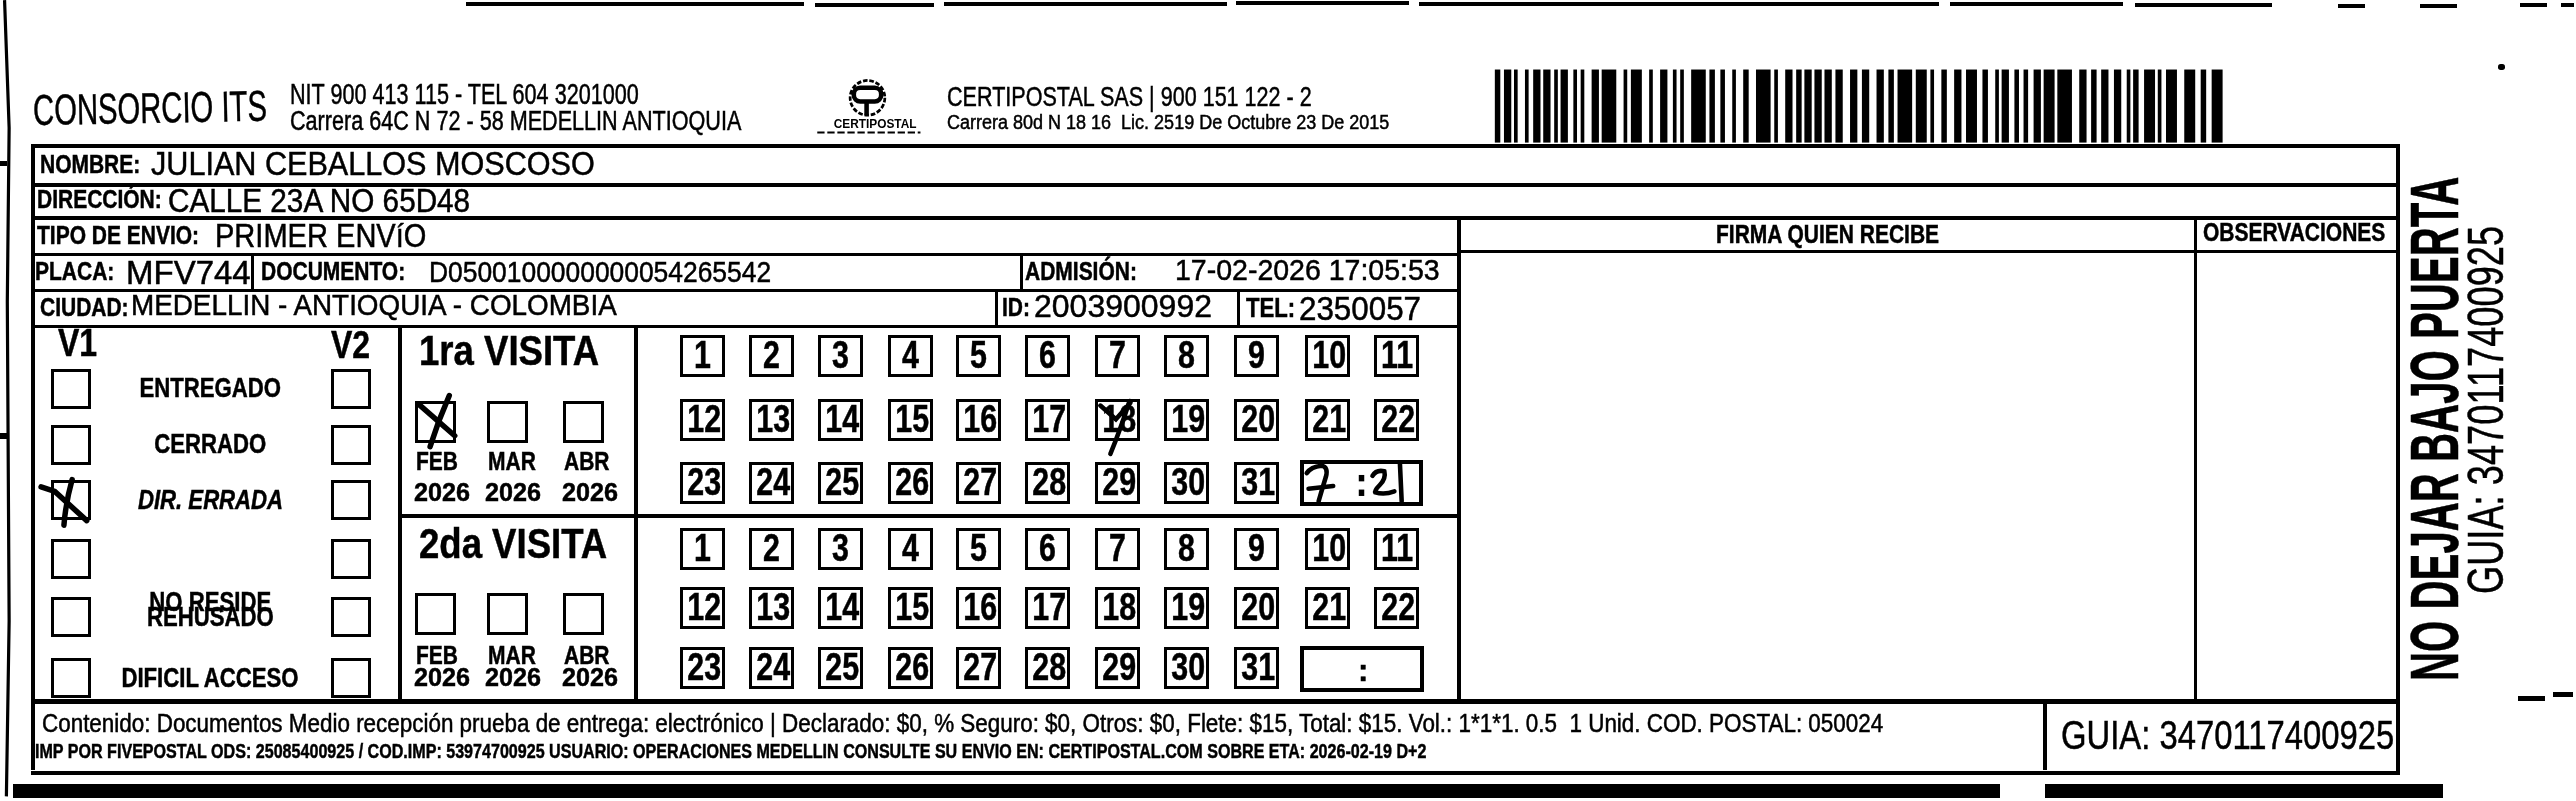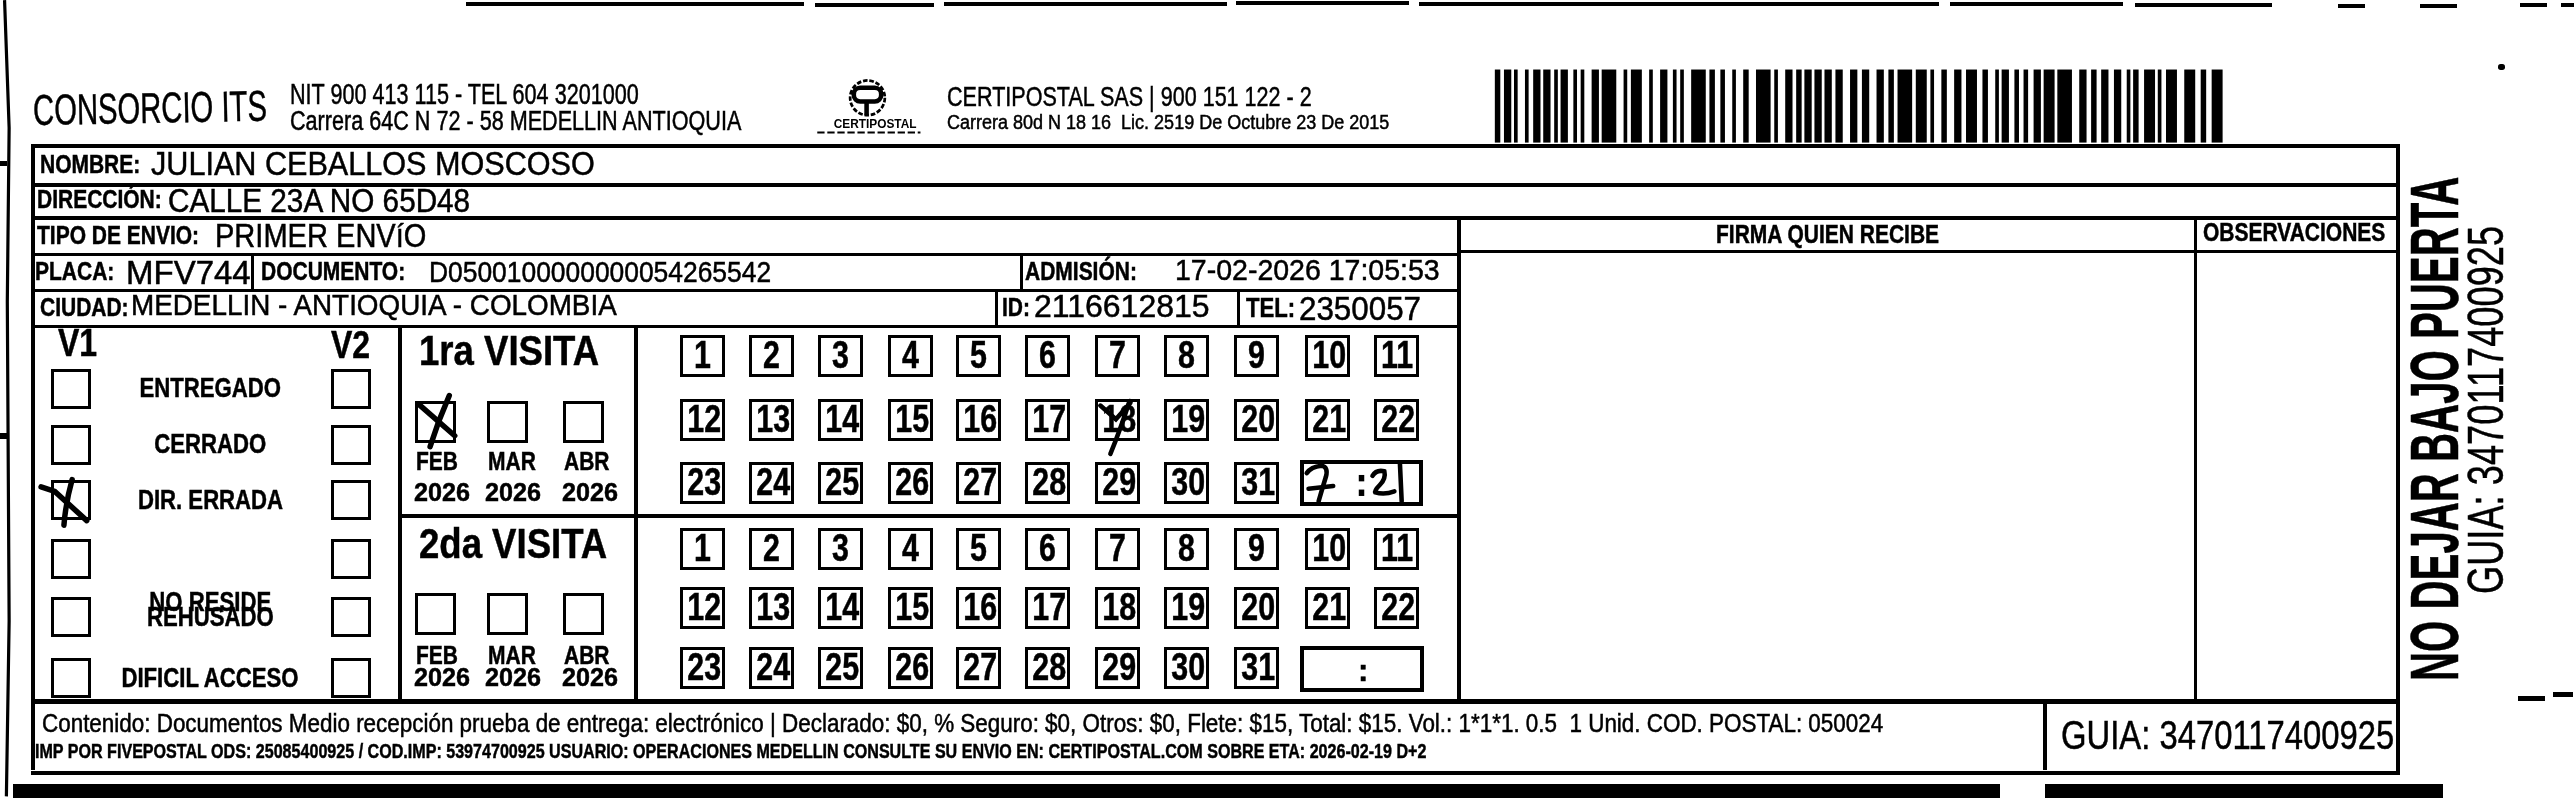--- a/index.html
+++ b/index.html
@@ -47,36 +47,36 @@
 <div class="t " style="left:215px;top:219px;font-size:33px;transform:scaleX(0.88);">PRIMER ENVíO</div>
 <div class="t b " style="left:35px;top:259px;font-size:25.6px;transform:scaleX(0.82);">PLACA:</div>
 <div class="t " style="left:126px;top:256px;font-size:33px;">MFV744</div>
 <div class="t b " style="left:261px;top:259px;font-size:25.6px;transform:scaleX(0.82);">DOCUMENTO:</div>
 <div class="t " style="left:429px;top:257px;font-size:30px;transform:scaleX(0.88);">D0500100000000054265542</div>
 <div class="t b " style="left:1025px;top:259px;font-size:25.6px;transform:scaleX(0.82);">ADMISIÓN:</div>
 <div class="t " style="left:1175px;top:255px;font-size:30px;transform:scaleX(0.95);">17-02-2026 17:05:53</div>
 <div class="t b " style="left:40px;top:295px;font-size:25.6px;transform:scaleX(0.82);">CIUDAD:</div>
 <div class="t " style="left:131px;top:291px;font-size:29px;transform:scaleX(0.96);">MEDELLIN - ANTIOQUIA - COLOMBIA</div>
 <div class="t b " style="left:1002px;top:295px;font-size:25.6px;transform:scaleX(0.82);">ID:</div>
-<div class="t " style="left:1034px;top:290px;font-size:32px;">2116612815</div>
+<div class="t " style="left:1034px;top:290px;font-size:32px;">2003900992</div>
 <div class="t b " style="left:1246px;top:295px;font-size:27px;transform:scaleX(0.82);">TEL:</div>
 <div class="t " style="left:1299px;top:292px;font-size:33px;transform:scaleX(0.95);">2350057</div>
 <div class="t b " style="left:1716px;top:222px;font-size:25.6px;transform:scaleX(0.82);">FIRMA QUIEN RECIBE</div>
 <div class="t b " style="left:2203px;top:220px;font-size:25.6px;transform:scaleX(0.82);">OBSERVACIONES</div>
 <div class="t b " style="left:58px;top:323px;font-size:39px;transform:scaleX(0.82);">V1</div>
 <div class="t b " style="left:331px;top:325px;font-size:39px;transform:scaleX(0.82);">V2</div>
 <div class="cb" style="left:51px;top:369px;width:40px;height:40px;border-width:3.7px"></div>
 <div class="cb" style="left:331px;top:369px;width:40px;height:40px;border-width:3.7px"></div>
 <div class="t b" style="left:100px;top:375px;width:221px;text-align:center;font-size:27px;transform:scaleX(1);"><span style="display:inline-block;transform:scaleX(.82);transform-origin:50% 0;">ENTREGADO</span></div>
 <div class="cb" style="left:51px;top:425px;width:40px;height:40px;border-width:3.7px"></div>
 <div class="cb" style="left:331px;top:425px;width:40px;height:40px;border-width:3.7px"></div>
 <div class="t b" style="left:100px;top:431px;width:221px;text-align:center;font-size:27px;transform:scaleX(1);"><span style="display:inline-block;transform:scaleX(.82);transform-origin:50% 0;">CERRADO</span></div>
 <div class="cb" style="left:51px;top:480px;width:40px;height:40px;border-width:3.7px"></div>
 <div class="cb" style="left:331px;top:480px;width:40px;height:40px;border-width:3.7px"></div>
-<div class="t b" style="left:100px;top:487px;width:221px;text-align:center;font-size:27px;transform:scaleX(1);"><span style="display:inline-block;transform:scaleX(.82);transform-origin:50% 0;">DIR. ERRADA</span></div>
+<div class="t b" style="left:100px;top:487px;width:221px;text-align:center;font-size:27px;transform:scaleX(1);font-style:italic;"><span style="display:inline-block;transform:scaleX(.82);transform-origin:50% 0;">DIR. ERRADA</span></div>
 <div class="cb" style="left:51px;top:539px;width:40px;height:40px;border-width:3.7px"></div>
 <div class="cb" style="left:331px;top:539px;width:40px;height:40px;border-width:3.7px"></div>
 <div class="t b" style="left:100px;top:545px;width:221px;text-align:center;font-size:27px;transform:scaleX(1);margin-top:44px;"><span style="display:inline-block;transform:scaleX(.82);transform-origin:50% 0;">NO RESIDE</span></div>
 <div class="cb" style="left:51px;top:597px;width:40px;height:40px;border-width:3.7px"></div>
 <div class="cb" style="left:331px;top:597px;width:40px;height:40px;border-width:3.7px"></div>
 <div class="t b" style="left:100px;top:604px;width:221px;text-align:center;font-size:27px;transform:scaleX(1);"><span style="display:inline-block;transform:scaleX(.82);transform-origin:50% 0;">REHUSADO</span></div>
 <div class="cb" style="left:51px;top:658px;width:40px;height:40px;border-width:3.7px"></div>
 <div class="cb" style="left:331px;top:658px;width:40px;height:40px;border-width:3.7px"></div>
 <div class="t b" style="left:100px;top:665px;width:221px;text-align:center;font-size:27px;transform:scaleX(1);"><span style="display:inline-block;transform:scaleX(.82);transform-origin:50% 0;">DIFICIL ACCESO</span></div>
 <div class="t b " style="left:419px;top:330px;font-size:42px;transform:scaleX(0.87);">1ra VISITA</div>

